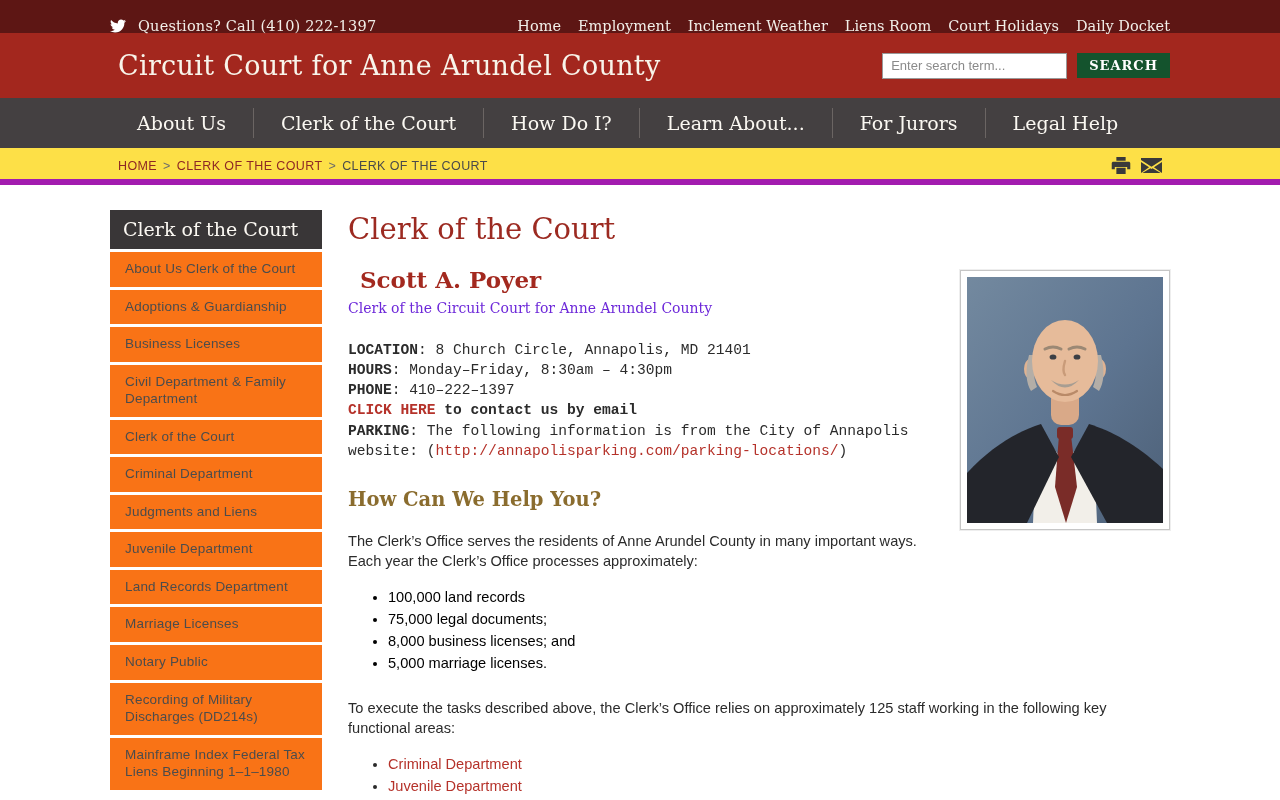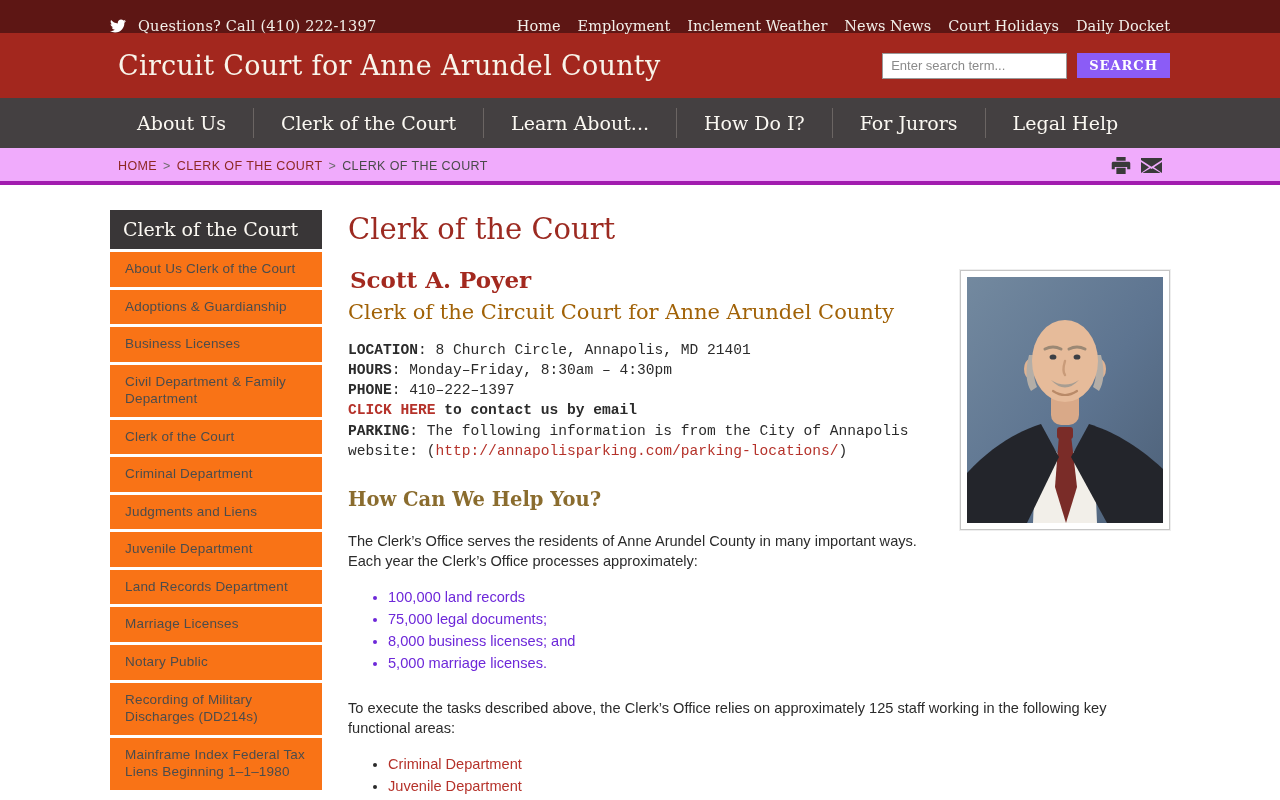--- a/index.html
+++ b/index.html
@@ -16,32 +16,32 @@
   .topbar-links { display:flex; gap:17px; }
   .topbar-links a { color:#f2efe9; text-decoration:none; font-family:"DejaVu Serif","Liberation Serif",serif; font-size:14.5px; }
 
   
   .masthead { background:#a3271e; height:65px; }
   .masthead .container { height:65px; display:flex; align-items:center; justify-content:space-between; }
   .site-title { color:#f8f4ea; font-family:"DejaVu Serif","Liberation Serif",serif; font-size:27px; font-weight:400; letter-spacing:.3px; padding-left:8px; }
   .search-box { display:flex; align-items:center; gap:10px; }
   .search-box input { width:185px; height:25px; border:1px solid #999; padding:12px 8px; font-size:13px; color:#333; outline:none; background:#fff; }
   .search-box input::placeholder { color:#8a8a8a; }
-  .search-btn { background:#8b5cf6; color:#fff; border:none; height:25px; padding:0 12px;
+  .search-btn { background:#14532d; color:#fff; border:none; height:25px; padding:0 12px;
     font-family:"DejaVu Serif","Liberation Serif",serif; font-size:13px; font-weight:700; letter-spacing:1px; cursor:pointer; }
 
   
   .mainnav { background:#444041; height:50px; }
   .mainnav .container { height:50px; display:flex; align-items:center; }
   .mainnav a { color:#fbf8f2; text-decoration:none; font-family:"DejaVu Serif","Liberation Serif",serif;
     font-size:19px; padding:0 27px; height:30px; display:flex; align-items:center; border-right:1px solid #6b6563; cursor:pointer; }
   .mainnav a:last-child { border-right:none; }
 
   
-  .crumbbar { background:#f0abfc; height:37px; border-bottom:4px solid #a21caf; }
+  .crumbbar { background:#fde047; height:37px; border-bottom:6px solid #a21caf; }
   .crumbbar .container { height:35px; display:flex; align-items:center; justify-content:space-between; }
   .crumbs { font-size:12.5px; letter-spacing:.4px; color:#4a4a4a; padding-left:8px; }
   .crumbs a { color:#8e2824; text-decoration:none; }
   .crumbs .sep { color:#6b6b6b; margin:0 6px; }
   .crumbs .current { color:#4a4a4a; }
   .crumb-icons { display:flex; align-items:center; gap:10px; padding-right:8px; }
   .crumb-icons span { display:flex; cursor:pointer; }
 
   
   .page { padding-top:25px; }
@@ -56,29 +56,29 @@
     font-size:13.5px; color:#4c4c4c; line-height:1.3; letter-spacing:.2px; cursor:pointer; }
 
   
   .main { flex:1; min-width:0; color:#2b2b2b; }
   .page-title { font-family:"DejaVu Serif","Liberation Serif",serif; font-weight:400;
     color:#9c2a21; font-size:29px; margin:2px 0 20px; }
   .portrait-frame { float:right; width:210px; height:260px; margin:4px 0 18px 22px;
     background:#fff; border:1px solid #c6c6c6; padding:6px; box-shadow:0 0 0 1px #eee; }
   .portrait-frame svg { display:block; width:196px; height:246px; }
   .person-name { font-family:"DejaVu Serif","Liberation Serif",serif; color:#a3291f;
-    font-size:23px; font-weight:700; margin:0 2px 7px; }
-  .person-role { font-family:"DejaVu Serif","Liberation Serif",serif; font-size:21px; color:#a16207; margin:0 0 16px; }
+    font-size:23px; font-weight:700; margin:0 12px 7px; }
+  .person-role { font-family:"DejaVu Serif","Liberation Serif",serif; font-size:14px; color:#6d28d9; margin:0 0 24px; }
   .info { font-size:14.6px; line-height:1.38;font-family:Liberation Mono, monospace; }
   .info .b { font-weight:700; }
   a.redlink { color:#b5322a; text-decoration:none; }
   .help-heading { font-family:"DejaVu Serif","Liberation Serif",serif; color:#8a6c2e;
     font-size:19.5px; font-weight:700; margin:27px 0 20px; }
   .main p.body { font-size:14.6px; line-height:1.38; margin:8px 0 14px; }
-  ul.stats { margin:16px 0 24px 40px; font-size:14.6px; line-height:1.38; color:#6d28d9; }
+  ul.stats { margin:16px 0 24px 40px; font-size:14.6px; line-height:1.38; color:#000000; }
   ul.stats li { margin-bottom:2px; }
   .staff-para { margin-top:24px !important; }
   ul.deptlinks { margin:16px 0 10px 40px; font-size:14.6px; line-height:1.38; color:#2b2b2b; }
   ul.deptlinks li { margin-bottom:2px; }
 </style>
 </head>
 <body>
 
 <div class="topbar">
   <div class="container">
@@ -88,21 +88,21 @@
             <path d="M23.95 4.57c-.88.39-1.83.65-2.82.77 1.01-.61 1.79-1.57 2.16-2.72-.95.56-2 .96-3.12 1.18-.9-.96-2.17-1.56-3.59-1.56-2.72 0-4.92 2.2-4.92 4.92 0 .39.04.76.13 1.12C7.69 8.09 4.07 6.13 1.64 3.16c-.43.72-.67 1.56-.67 2.48 0 1.71.87 3.21 2.19 4.1-.81-.03-1.57-.25-2.23-.62v.06c0 2.39 1.69 4.37 3.95 4.83-.41.11-.85.17-1.3.17-.31 0-.61-.03-.92-.09.63 1.95 2.45 3.38 4.6 3.42-1.68 1.32-3.81 2.1-6.1 2.1-.39 0-.78-.02-1.17-.07 2.19 1.39 4.77 2.21 7.56 2.21 9.05 0 14-7.5 14-13.99 0-.21 0-.42-.02-.63.96-.69 1.8-1.56 2.46-2.55z"></path>
           </svg>
       </span>
       <span class="topbar-phone">Questions? Call (410) 222-1397</span>
     </div>
     <nav class="topbar-links">
 
     <a href="#">Home</a>
         <a href="#">Employment</a>
         <a href="#">Inclement Weather</a>
-        <a href="#">News News</a>
+        <a href="#">Liens Room</a>
         <a href="#">Court Holidays</a>
         <a href="#">Daily Docket</a>
       </nav>
   </div>
 </div>
 
 <div class="masthead">
   <div class="container">
     <div class="site-title">Circuit Court for Anne Arundel County</div>
     <div class="search-box">
@@ -110,22 +110,22 @@
       <button class="search-btn">SEARCH</button>
     </div>
   </div>
 </div>
 
 <div class="mainnav">
   <nav class="container">
 
   <a href="#">About Us</a>
       <a href="#">Clerk of the Court</a>
+      <a href="#">How Do I?</a>
       <a href="#">Learn About...</a>
-      <a href="#">How Do I?</a>
       <a href="#">For Jurors</a>
       <a href="#">Legal Help</a>
     </nav>
 </div>
 
 <div class="crumbbar">
   <div class="container">
     <div class="crumbs" id="crumbs"><a href="#" class="">HOME</a><span class="sep">&gt;</span><a href="#" class="">CLERK OF THE COURT</a><span class="sep">&gt;</span><span class="current">CLERK OF THE COURT</span></div>
     <div class="crumb-icons">
       <span>

